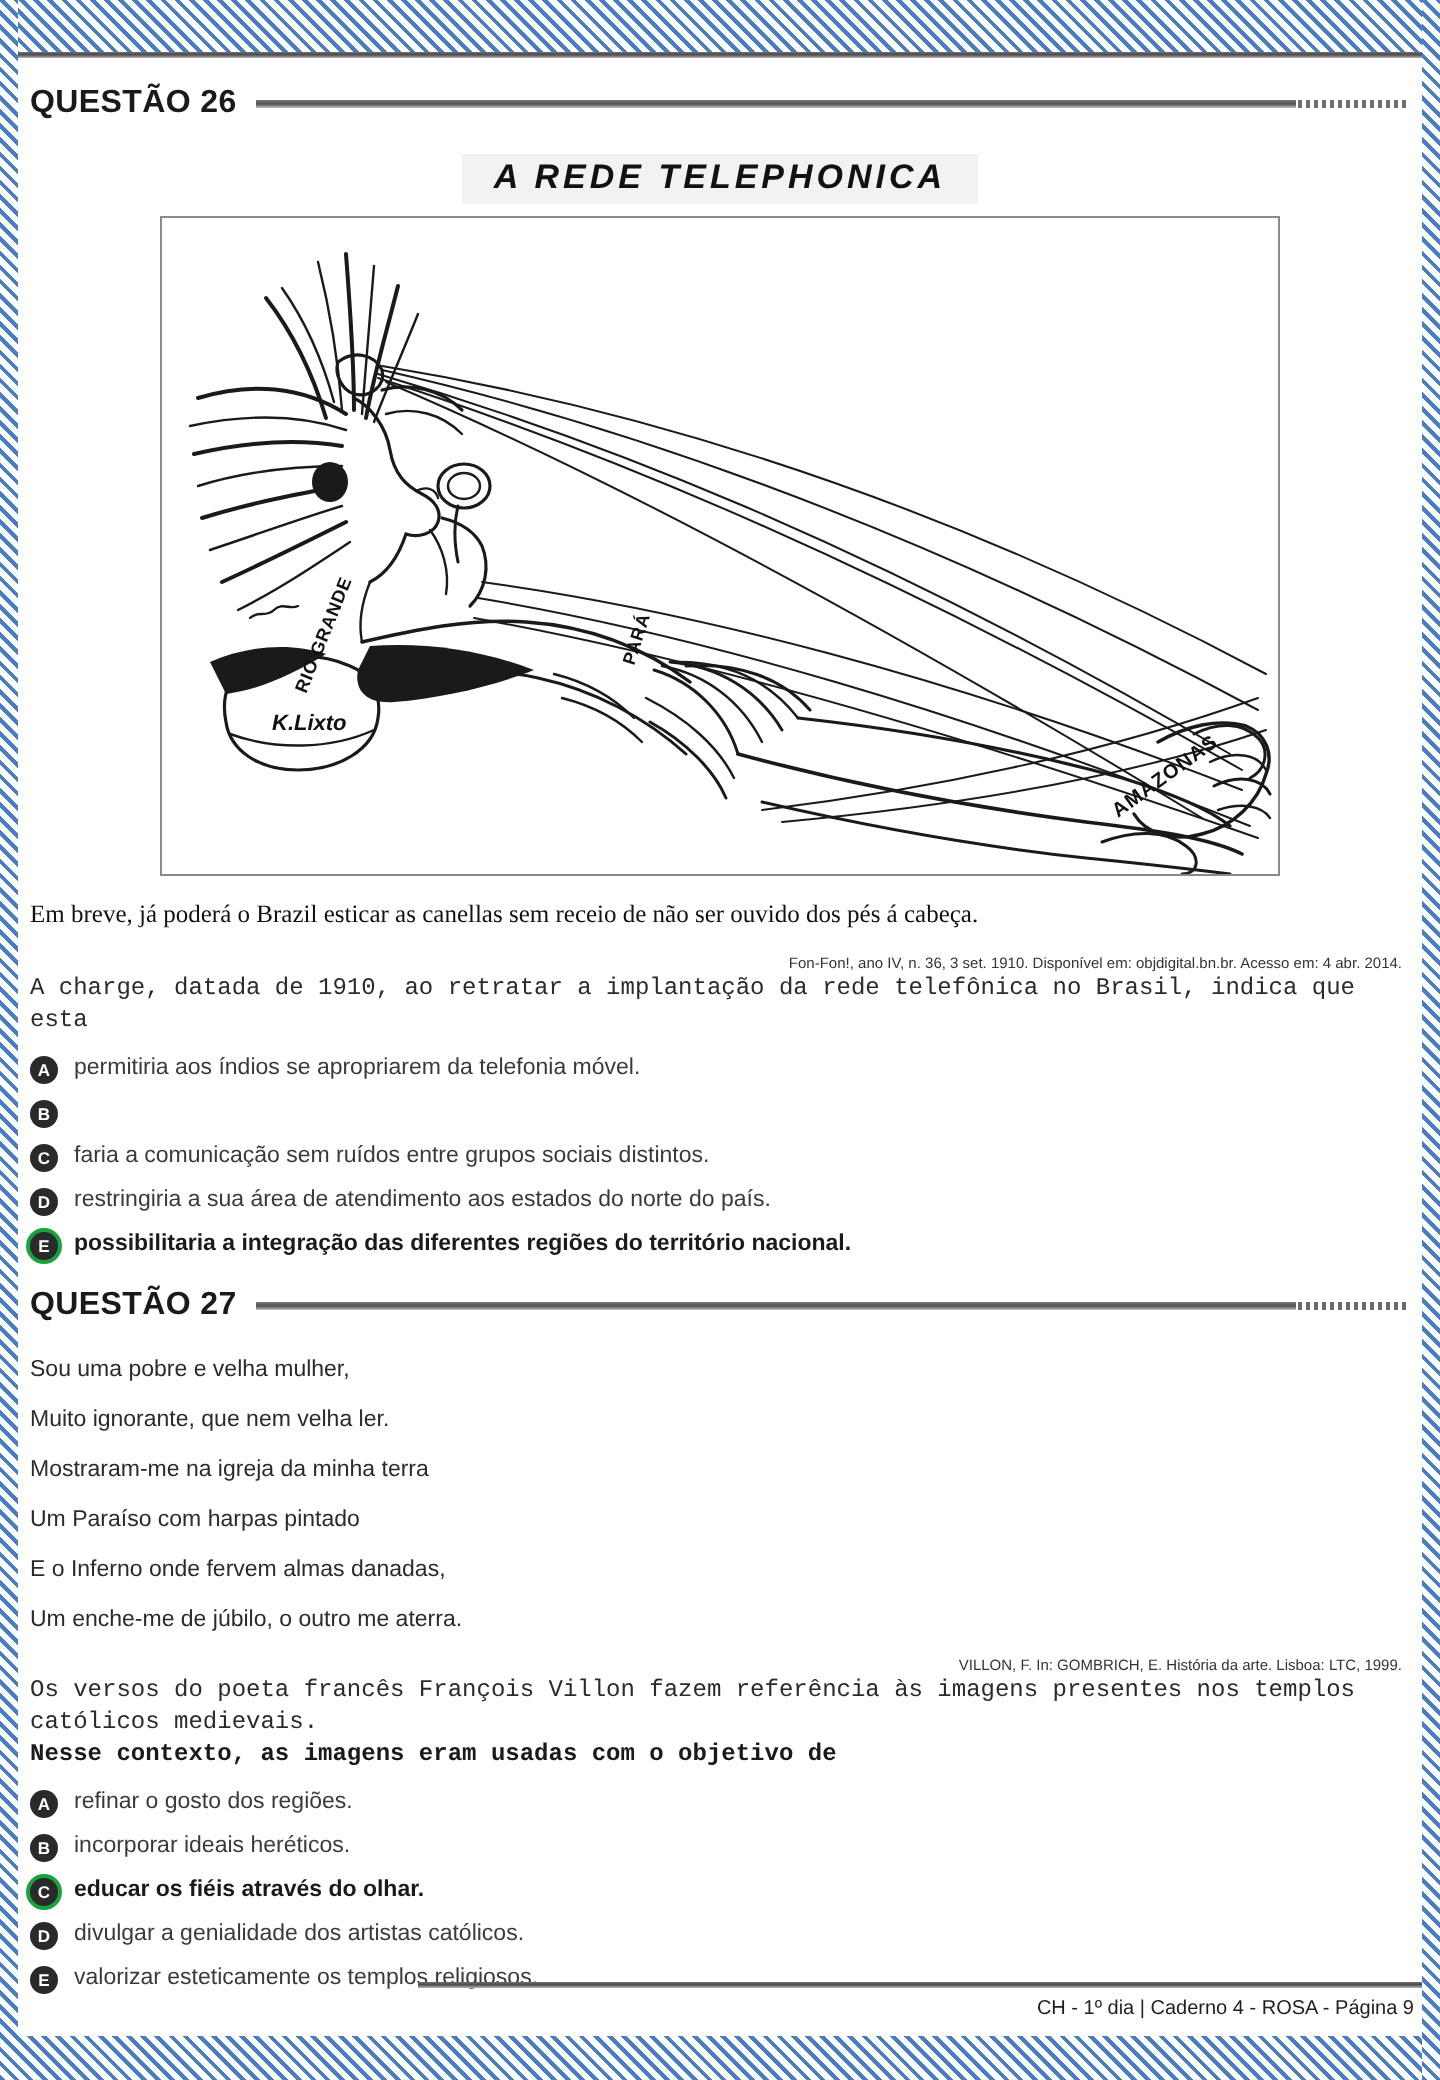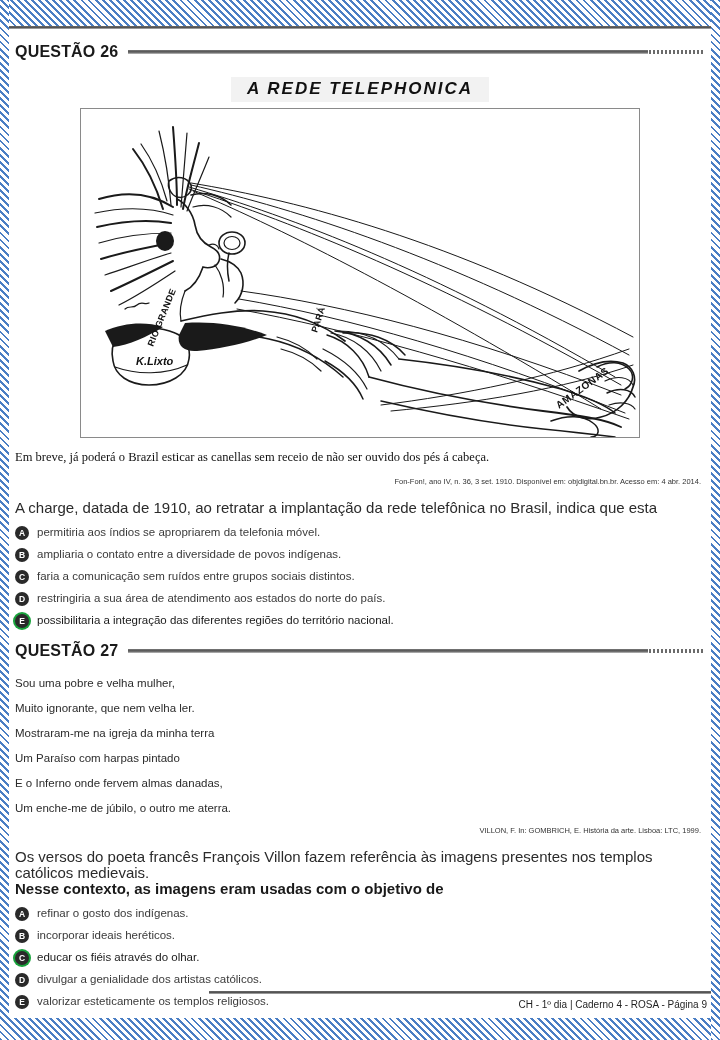--- a/index.html
+++ b/index.html
@@ -205,24 +205,24 @@
   .figure-source {
     font-size: 7.5px;
     color: #333;
     text-align: right;
     margin-top: 12px;
     padding-right: 4px;
   }
 
   
   .statement {
-    font-size: 15px;
+    font-size: 12px;
     color: #2b2b2b;
-    margin-top: 14px;
     line-height: 16px;
+    font-family: Liberation Mono, monospace;
   }
   .statement .bold-line { font-weight: bold; color: #1a1a1a; }
 
   .options { margin-top: 9px; }
   .option {
     display: flex;
     align-items: flex-start;
     margin-bottom: 7px;
   }
   .bullet {
@@ -237,21 +237,21 @@
     text-align: center;
     margin-right: 8px;
     margin-top: 1px;
     position: relative;
   }
   .option.correct .bullet {
     box-shadow: 0 0 0 2px #19a33c;
   }
   .option.correct .opt-text {
     color: #1a1a1a;
-    font-weight: normal;
+    font-weight: bold;
   }
   .opt-text {
     font-size: 11.5px;
     color: #3a3a3a;
     line-height: 15px;
   }
 
   
   .poem { margin-top: 16px; }
   .poem-line {
@@ -418,21 +418,20 @@
 
     <div class="statement">A charge, datada de 1910, ao retratar a implantação da rede telefônica no Brasil, indica que esta</div>
 
     <div class="options">
       <div class="option">
         <span class="bullet">A</span>
         <span class="opt-text">permitiria aos índios se apropriarem da telefonia móvel.</span>
       </div>
       <div class="option">
         <span class="bullet">B</span>
-        <span class="opt-text">ampliaria o contato entre a diversidade de povos indígenas.</span>
       </div>
       <div class="option">
         <span class="bullet">C</span>
         <span class="opt-text">faria a comunicação sem ruídos entre grupos sociais distintos.</span>
       </div>
       <div class="option">
         <span class="bullet">D</span>
         <span class="opt-text">restringiria a sua área de atendimento aos estados do norte do país.</span>
       </div>
       <div class="option correct">
@@ -458,21 +457,21 @@
     </div>
 
     <div class="statement">
       <div>Os versos do poeta francês François Villon fazem referência às imagens presentes nos templos católicos medievais.</div>
       <div class="bold-line">Nesse contexto, as imagens eram usadas com o objetivo de</div>
     </div>
 
     <div class="options">
       <div class="option">
         <span class="bullet">A</span>
-        <span class="opt-text">refinar o gosto dos indígenas.</span>
+        <span class="opt-text">refinar o gosto dos regiões.</span>
       </div>
       <div class="option">
         <span class="bullet">B</span>
         <span class="opt-text">incorporar ideais heréticos.</span>
       </div>
       <div class="option correct">
         <span class="bullet">C</span>
         <span class="opt-text">educar os fiéis através do olhar.</span>
       </div>
       <div class="option">

